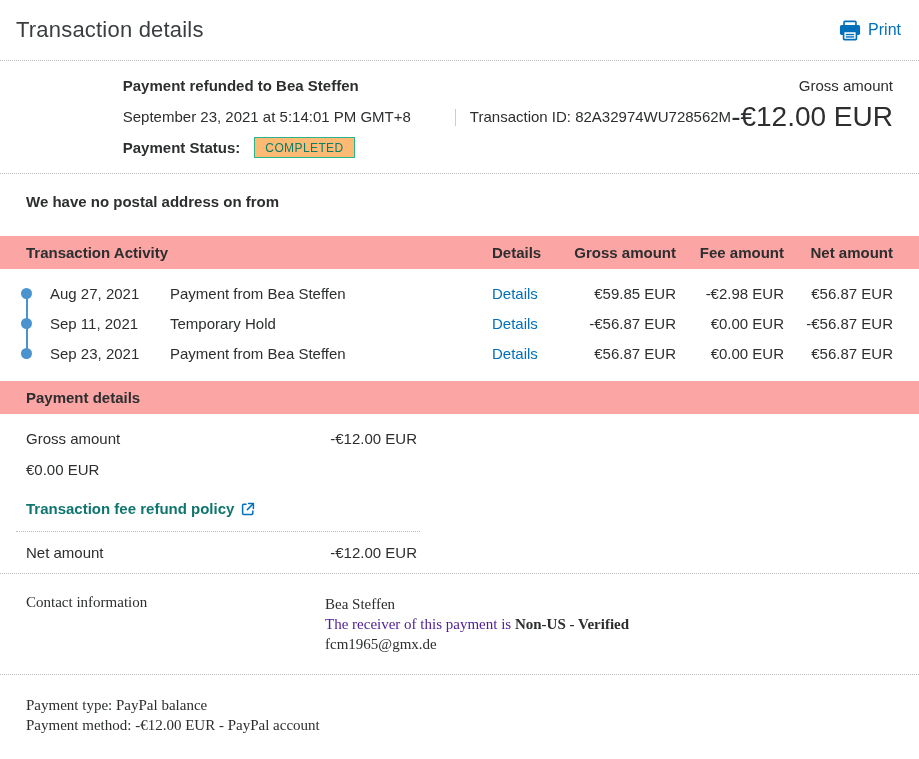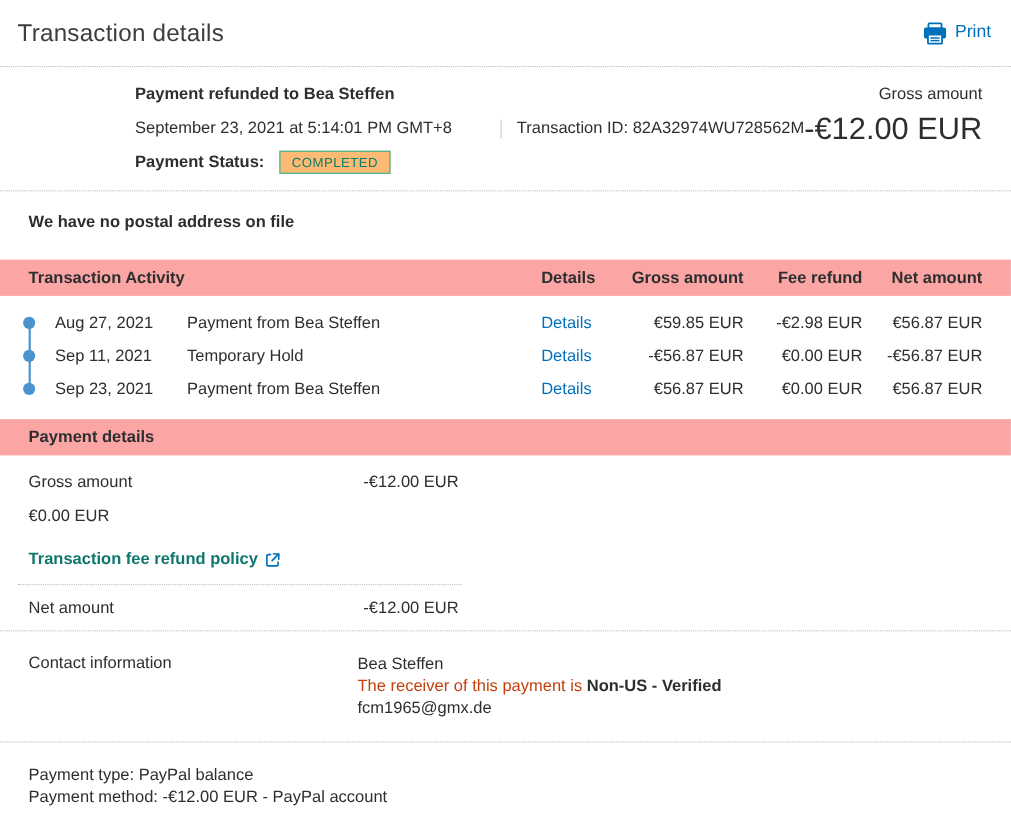--- a/index.html
+++ b/index.html
@@ -75,24 +75,24 @@
   .pd-value { text-align: right; line-height: 21px; }
   .policy-link {
     display: inline-flex; align-items: center; gap: 7px; margin: 10px 0 0 26px;
     color: #0f766e; font-weight: 700; text-decoration: none; font-size: 15px;
   }
   .divider-short { border-top: 1px dotted #b9bec1; width: 404px; margin: 14px 0 0 16px; }
   .net-row { display: flex; justify-content: space-between; width: 391px; margin: 12px 0 12px 26px; }
   .divider-full { border-top: 1px dotted #b9bec1; }
 
   
-  .info-row { display: flex; padding: 20px 26px; }
+  .info-row { display: flex; padding: 20px 26px; font-family: Liberation Serif, serif; }
   .info-label { width: 299px; }
   .info-value { flex: 1; line-height: 20px; }
-  .muted { color: #c2410c; }
+  .muted { color: #4c1d95; }
   .bold { font-weight: 700; }
   .info-line { line-height: 20px; }
 </style>
 </head>
 <body>
 
 <div class="page">
 
   <div class="page-header">
     <h1 class="page-title">Transaction details</h1>
@@ -122,27 +122,27 @@
         <span class="s-status-label">Payment Status:</span>
         <span class="status-badge">COMPLETED</span>
       </div>
     </div>
     <div class="summary-right">
       <div class="gross-label">Gross amount</div>
       <div class="gross-big">-€12.00 EUR</div>
     </div>
   </div>
 
-  <div class="postal-note">We have no postal address on file</div>
+  <div class="postal-note">We have no postal address on from</div>
 
   <div class="section-bar grid-cols">
     <div class="bar-title">Transaction Activity</div>
     <div class="col-h left">Details</div>
     <div class="col-h right">Gross amount</div>
-    <div class="col-h right">Fee refund</div>
+    <div class="col-h right">Fee amount</div>
     <div class="col-h right">Net amount</div>
   </div>
 
   <div class="activity-rows">
     <div class="timeline-line"></div>
 
     <div class="activity-row grid-cols">
       <div class="t-cell">
           <span class="t-dot"></span>
         </div>

